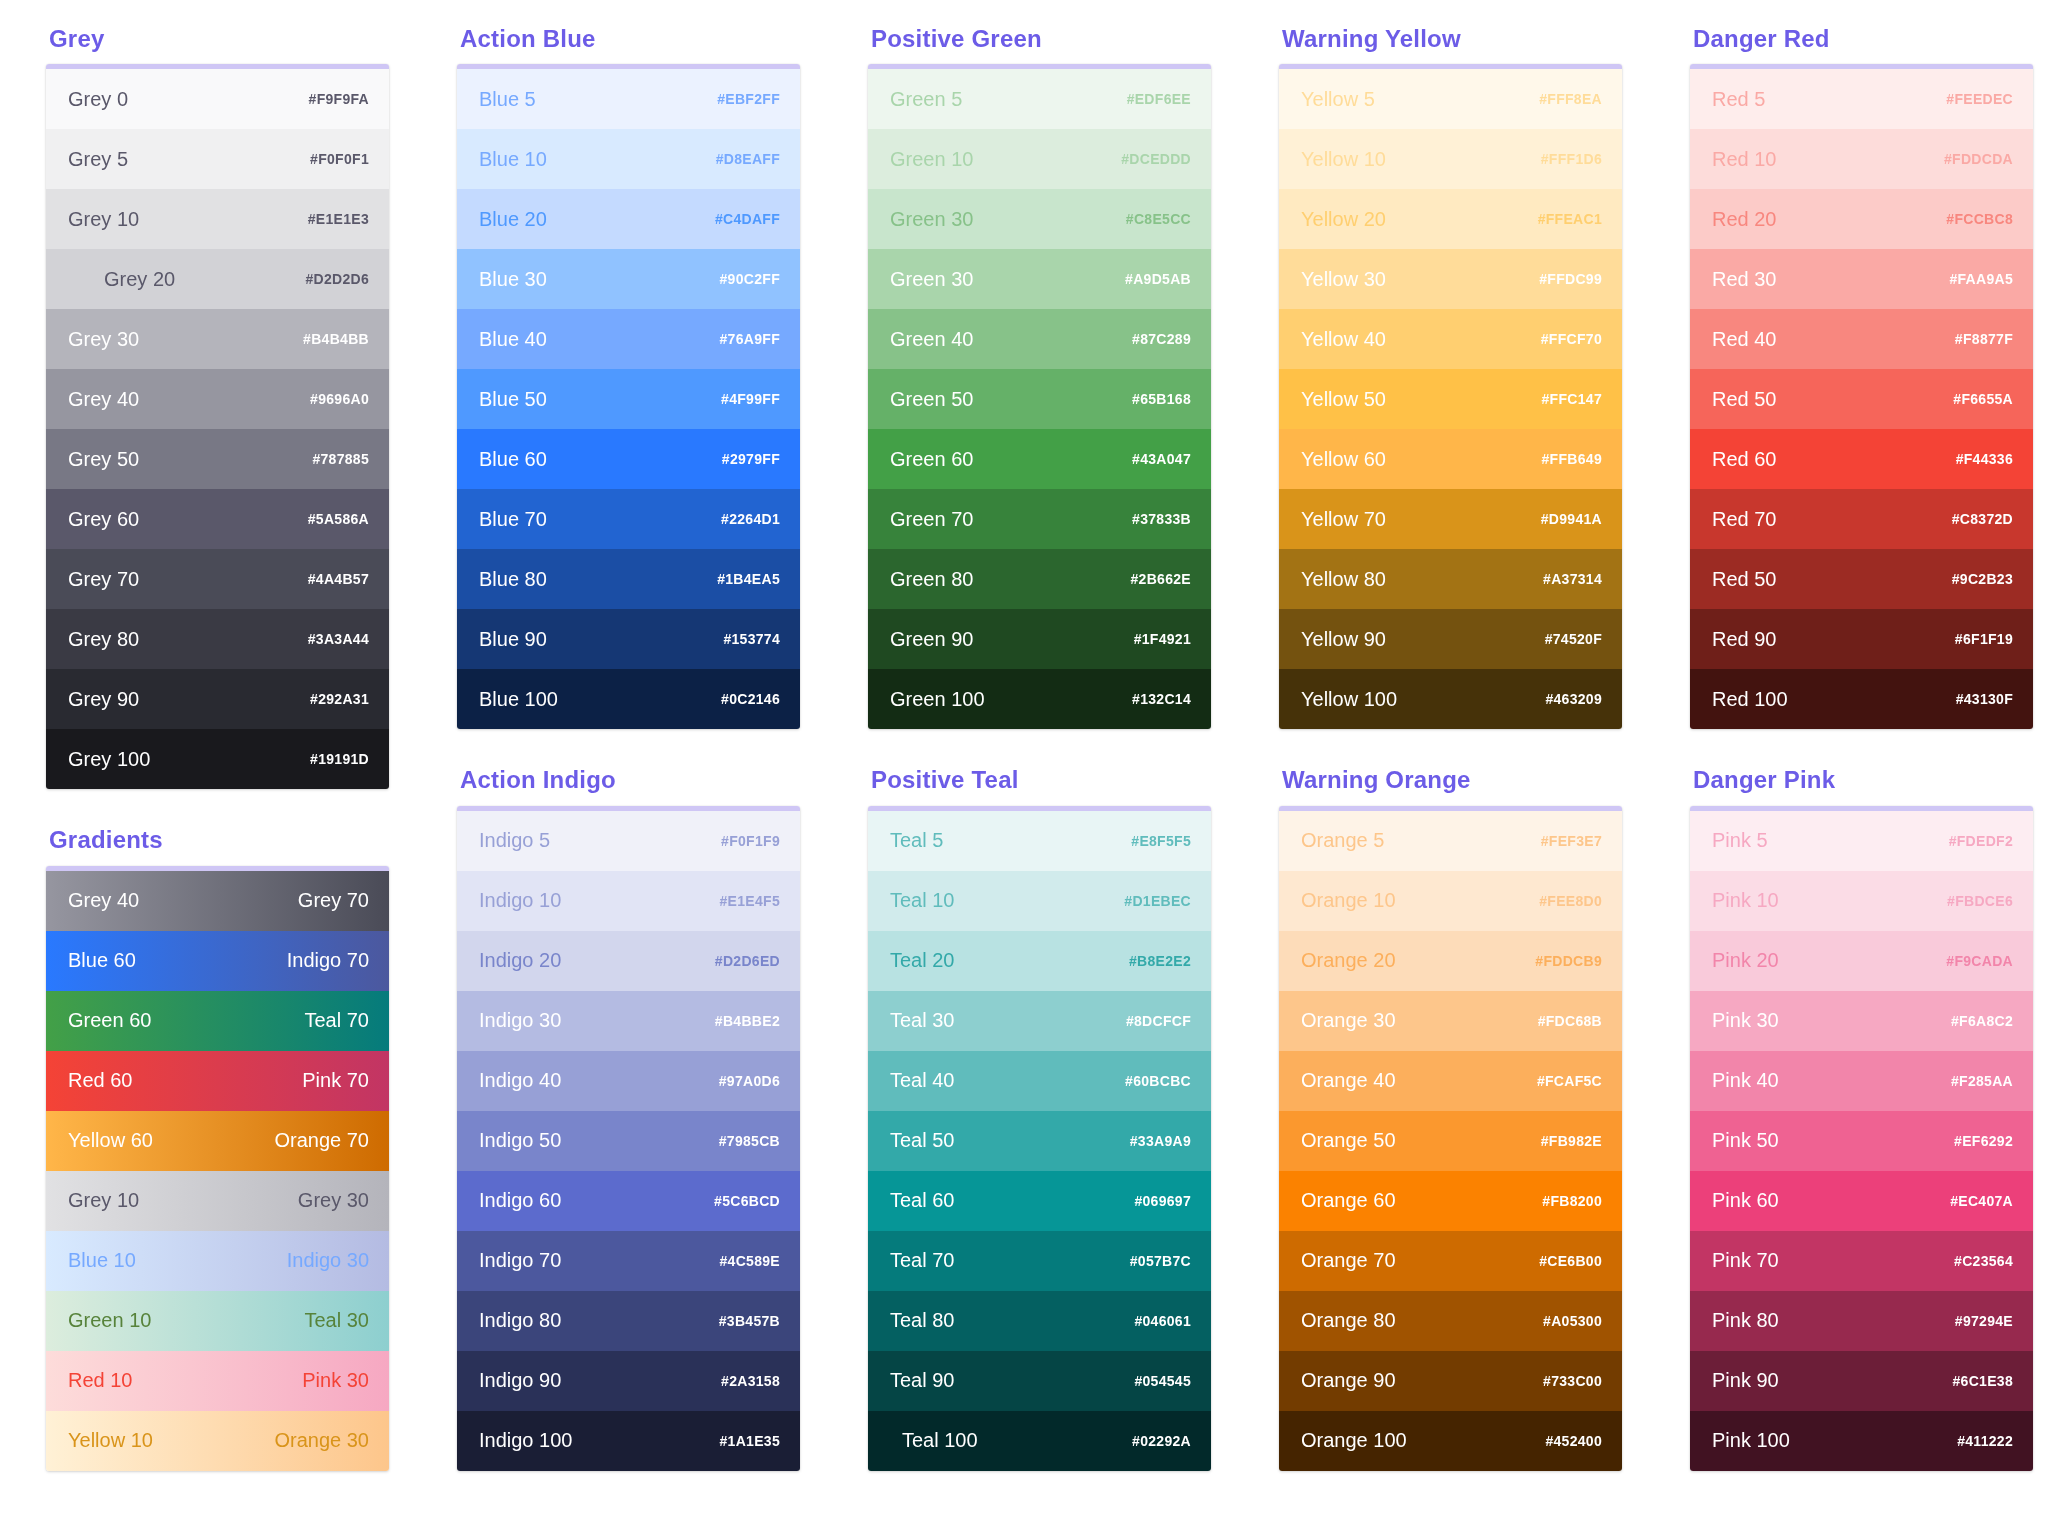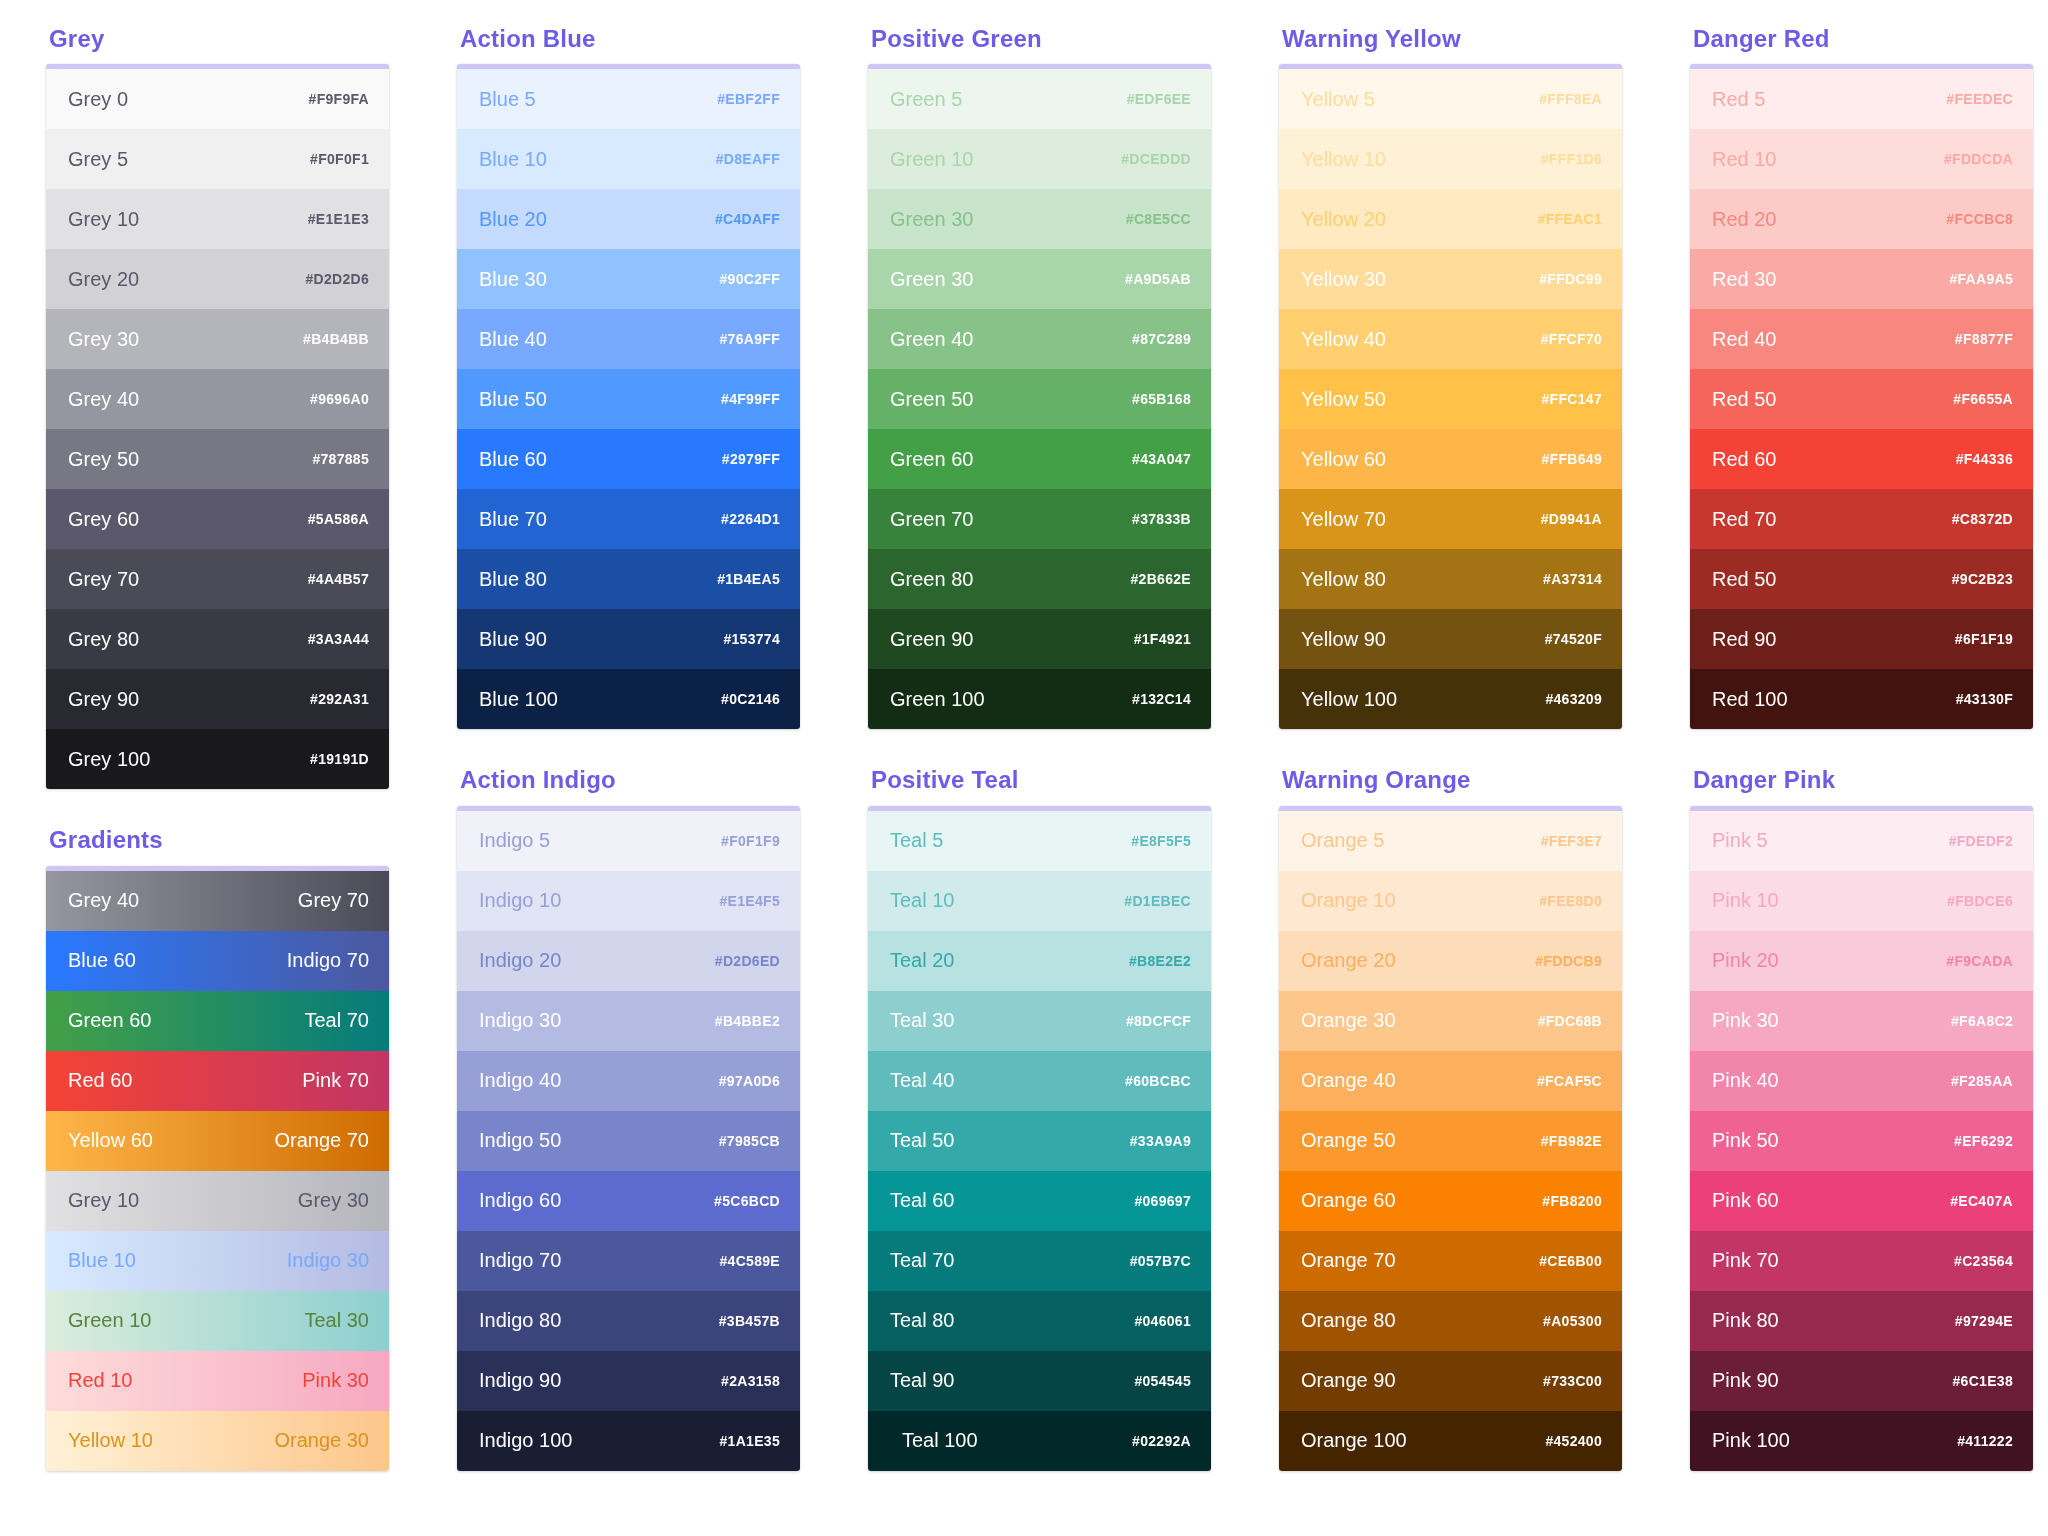--- a/index.html
+++ b/index.html
@@ -97,21 +97,21 @@
             </div>
             <div class="swatch" style="background: rgb(240, 240, 241);">
               <span class="swatch-name" style="color: rgb(90, 88, 106);">Grey 5</span>
               <span class="swatch-hex" style="color: rgb(90, 88, 106);">#F0F0F1</span>
             </div>
             <div class="swatch" style="background: rgb(225, 225, 227);">
               <span class="swatch-name" style="color: rgb(90, 88, 106);">Grey 10</span>
               <span class="swatch-hex" style="color: rgb(90, 88, 106);">#E1E1E3</span>
             </div>
             <div class="swatch" style="background: rgb(210, 210, 214);">
-              <span class="swatch-name" style="color: rgb(90, 88, 106);">Grey 20</span>
+              <span class="swatch-name" style="color: rgb(90, 88, 106); margin-left: 36px;">Grey 20</span>
               <span class="swatch-hex" style="color: rgb(90, 88, 106);">#D2D2D6</span>
             </div>
             <div class="swatch" style="background: rgb(180, 180, 187);">
               <span class="swatch-name" style="color: rgb(255, 255, 255);">Grey 30</span>
               <span class="swatch-hex" style="color: rgb(255, 255, 255);">#B4B4BB</span>
             </div>
             <div class="swatch" style="background: rgb(150, 150, 160);">
               <span class="swatch-name" style="color: rgb(255, 255, 255);">Grey 40</span>
               <span class="swatch-hex" style="color: rgb(255, 255, 255);">#9696A0</span>
             </div>

